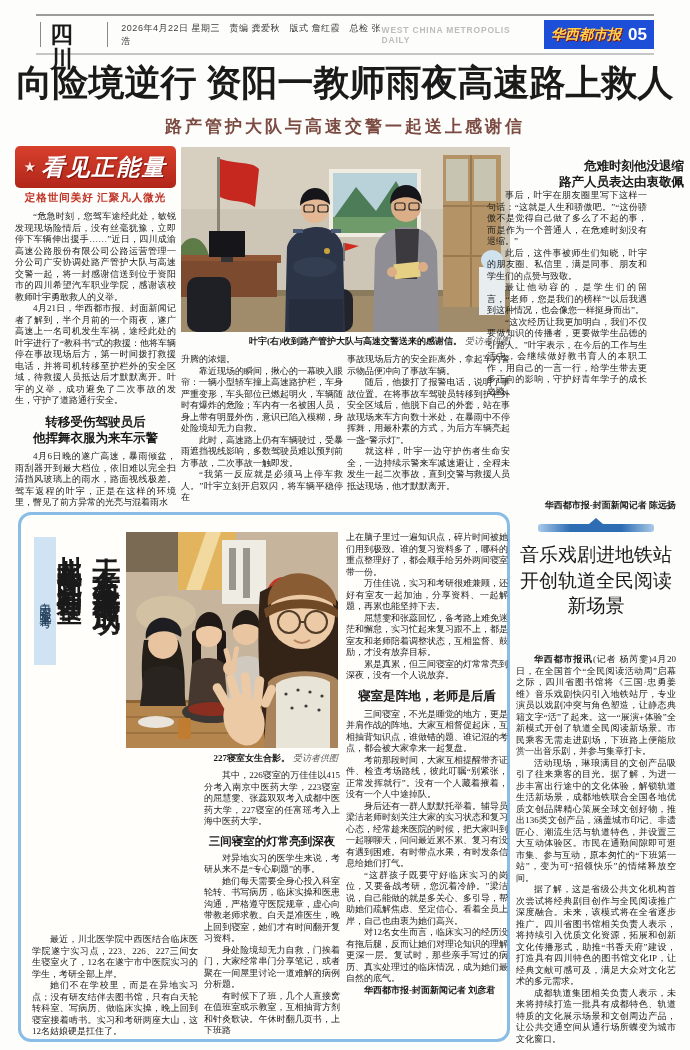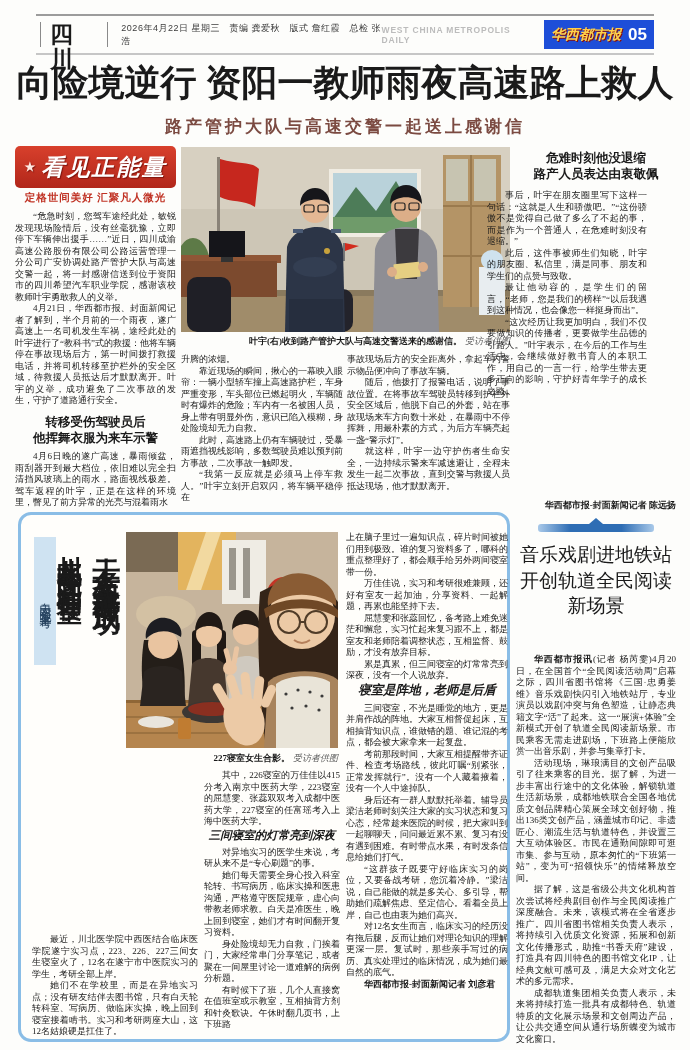--- a/index.html
+++ b/index.html
@@ -57,21 +57,21 @@
   .metro-title{font-size:19px;font-weight:400;text-align:center;line-height:1.35;}
 
   
   .dorm-box{left:18px;top:512px;width:492px;height:530px;border:3px solid #8abde6;border-radius:13px;
           box-sizing:border-box;background:#fffefb;}
   .kicker{left:34px;top:537px;width:22px;height:128px;background:#cfe3f2;writing-mode:vertical-rl;
           font-size:12px;letter-spacing:2px;color:#24415e;display:flex;align-items:center;justify-content:center;}
   .vtitle{writing-mode:vertical-rl;font-weight:900;line-height:1;}
   .vtitle-main{left:92px;top:535px;height:352px;font-size:28px;letter-spacing:5px;}
   .vtitle-sub{left:57px;top:535px;height:400px;font-size:25px;letter-spacing:4px;}
-  .dorm-crosshead{font-weight:bold;text-align:center;font-size:11.5px;margin:0 0 4px;font-style:italic;}
+  .dorm-crosshead{font-weight:bold;text-align:center;font-size:11.5px;margin:6px 0 4px;}
 </style>
 </head>
 <body>
 
 <div class="page">
 
   <div class="abs header">
     <span class="section-name">四川</span>
     <span class="dateline">2026年4月22日 星期三　责编 龚爱秋　版式 詹红霞　总检 张浩</span>
     <span class="masthead-en">WEST CHINA METROPOLIS DAILY</span>
@@ -162,21 +162,21 @@
     <p>靠近现场的瞬间，揪心的一幕映入眼帘：一辆小型轿车撞上高速路护栏，车身严重变形，车头部位已燃起明火，车辆随时有爆炸的危险；车内有一名被困人员，身上带有明显外伤，意识已陷入模糊，身处险境却无力自救。</p>
     <p>此时，高速路上仍有车辆驶过，受暴雨遮挡视线影响，多数驾驶员难以预判前方事故，二次事故一触即发。</p>
     <p>“我第一反应就是必须马上停车救人。”叶宇立刻开启双闪，将车辆平稳停在</p>
   </div>
   <div class="abs body-text" style="left:347px;top:354px;width:163px;height:180px;overflow:hidden;">
     <p style="text-indent:0;">事故现场后方的安全距离外，拿起车内警示物品便冲向了事故车辆。</p>
     <p>随后，他拨打了报警电话，说明了事故位置。在将事故车驾驶员转移到护栏外安全区域后，他脱下自己的外套，站在事故现场来车方向数十米处，在暴雨中不停挥舞，用最朴素的方式，为后方车辆亮起一盏“警示灯”。</p>
     <p>就这样，叶宇一边守护伤者生命安全，一边持续示警来车减速避让，全程未发生一起二次事故，直到交警与救援人员抵达现场，他才默默离开。</p>
   </div>
 
-  <div class="abs crosshead" style="left:516px;top:150px;width:160px;margin:0;">
+  <div class="abs crosshead" style="left:516px;top:150px;width:160px;margin:8px;text-align:right;">
     <div>危难时刻他没退缩</div>
     <div>路产人员表达由衷敬佩</div>
   </div>
   <div class="abs body-text" style="left:487px;top:190px;width:160px;height:306px;overflow:hidden;">
     <p>事后，叶宇在朋友圈里写下这样一句话：“这就是人生和骄傲吧。”“这份骄傲不是觉得自己做了多么了不起的事，而是作为一个普通人，在危难时刻没有退缩。”</p>
     <p>此后，这件事被师生们知晓，叶宇的朋友圈、私信里，满是同事、朋友和学生们的点赞与致敬。</p>
     <p>最让他动容的，是学生们的留言，“老师，您是我们的榜样”“以后我遇到这种情况，也会像您一样挺身而出”。</p>
     <p>“这次经历让我更加明白，我们不仅要做知识的传播者，更要做学生品德的引路人。”叶宇表示，在今后的工作与生活中，会继续做好教书育人的本职工作，用自己的一言一行，给学生带去更多正向的影响，守护好青年学子的成长之路。</p>
   </div>
   <p class="abs byline" style="left:516px;top:499px;width:160px;">华西都市报-封面新闻记者 陈远扬</p>

